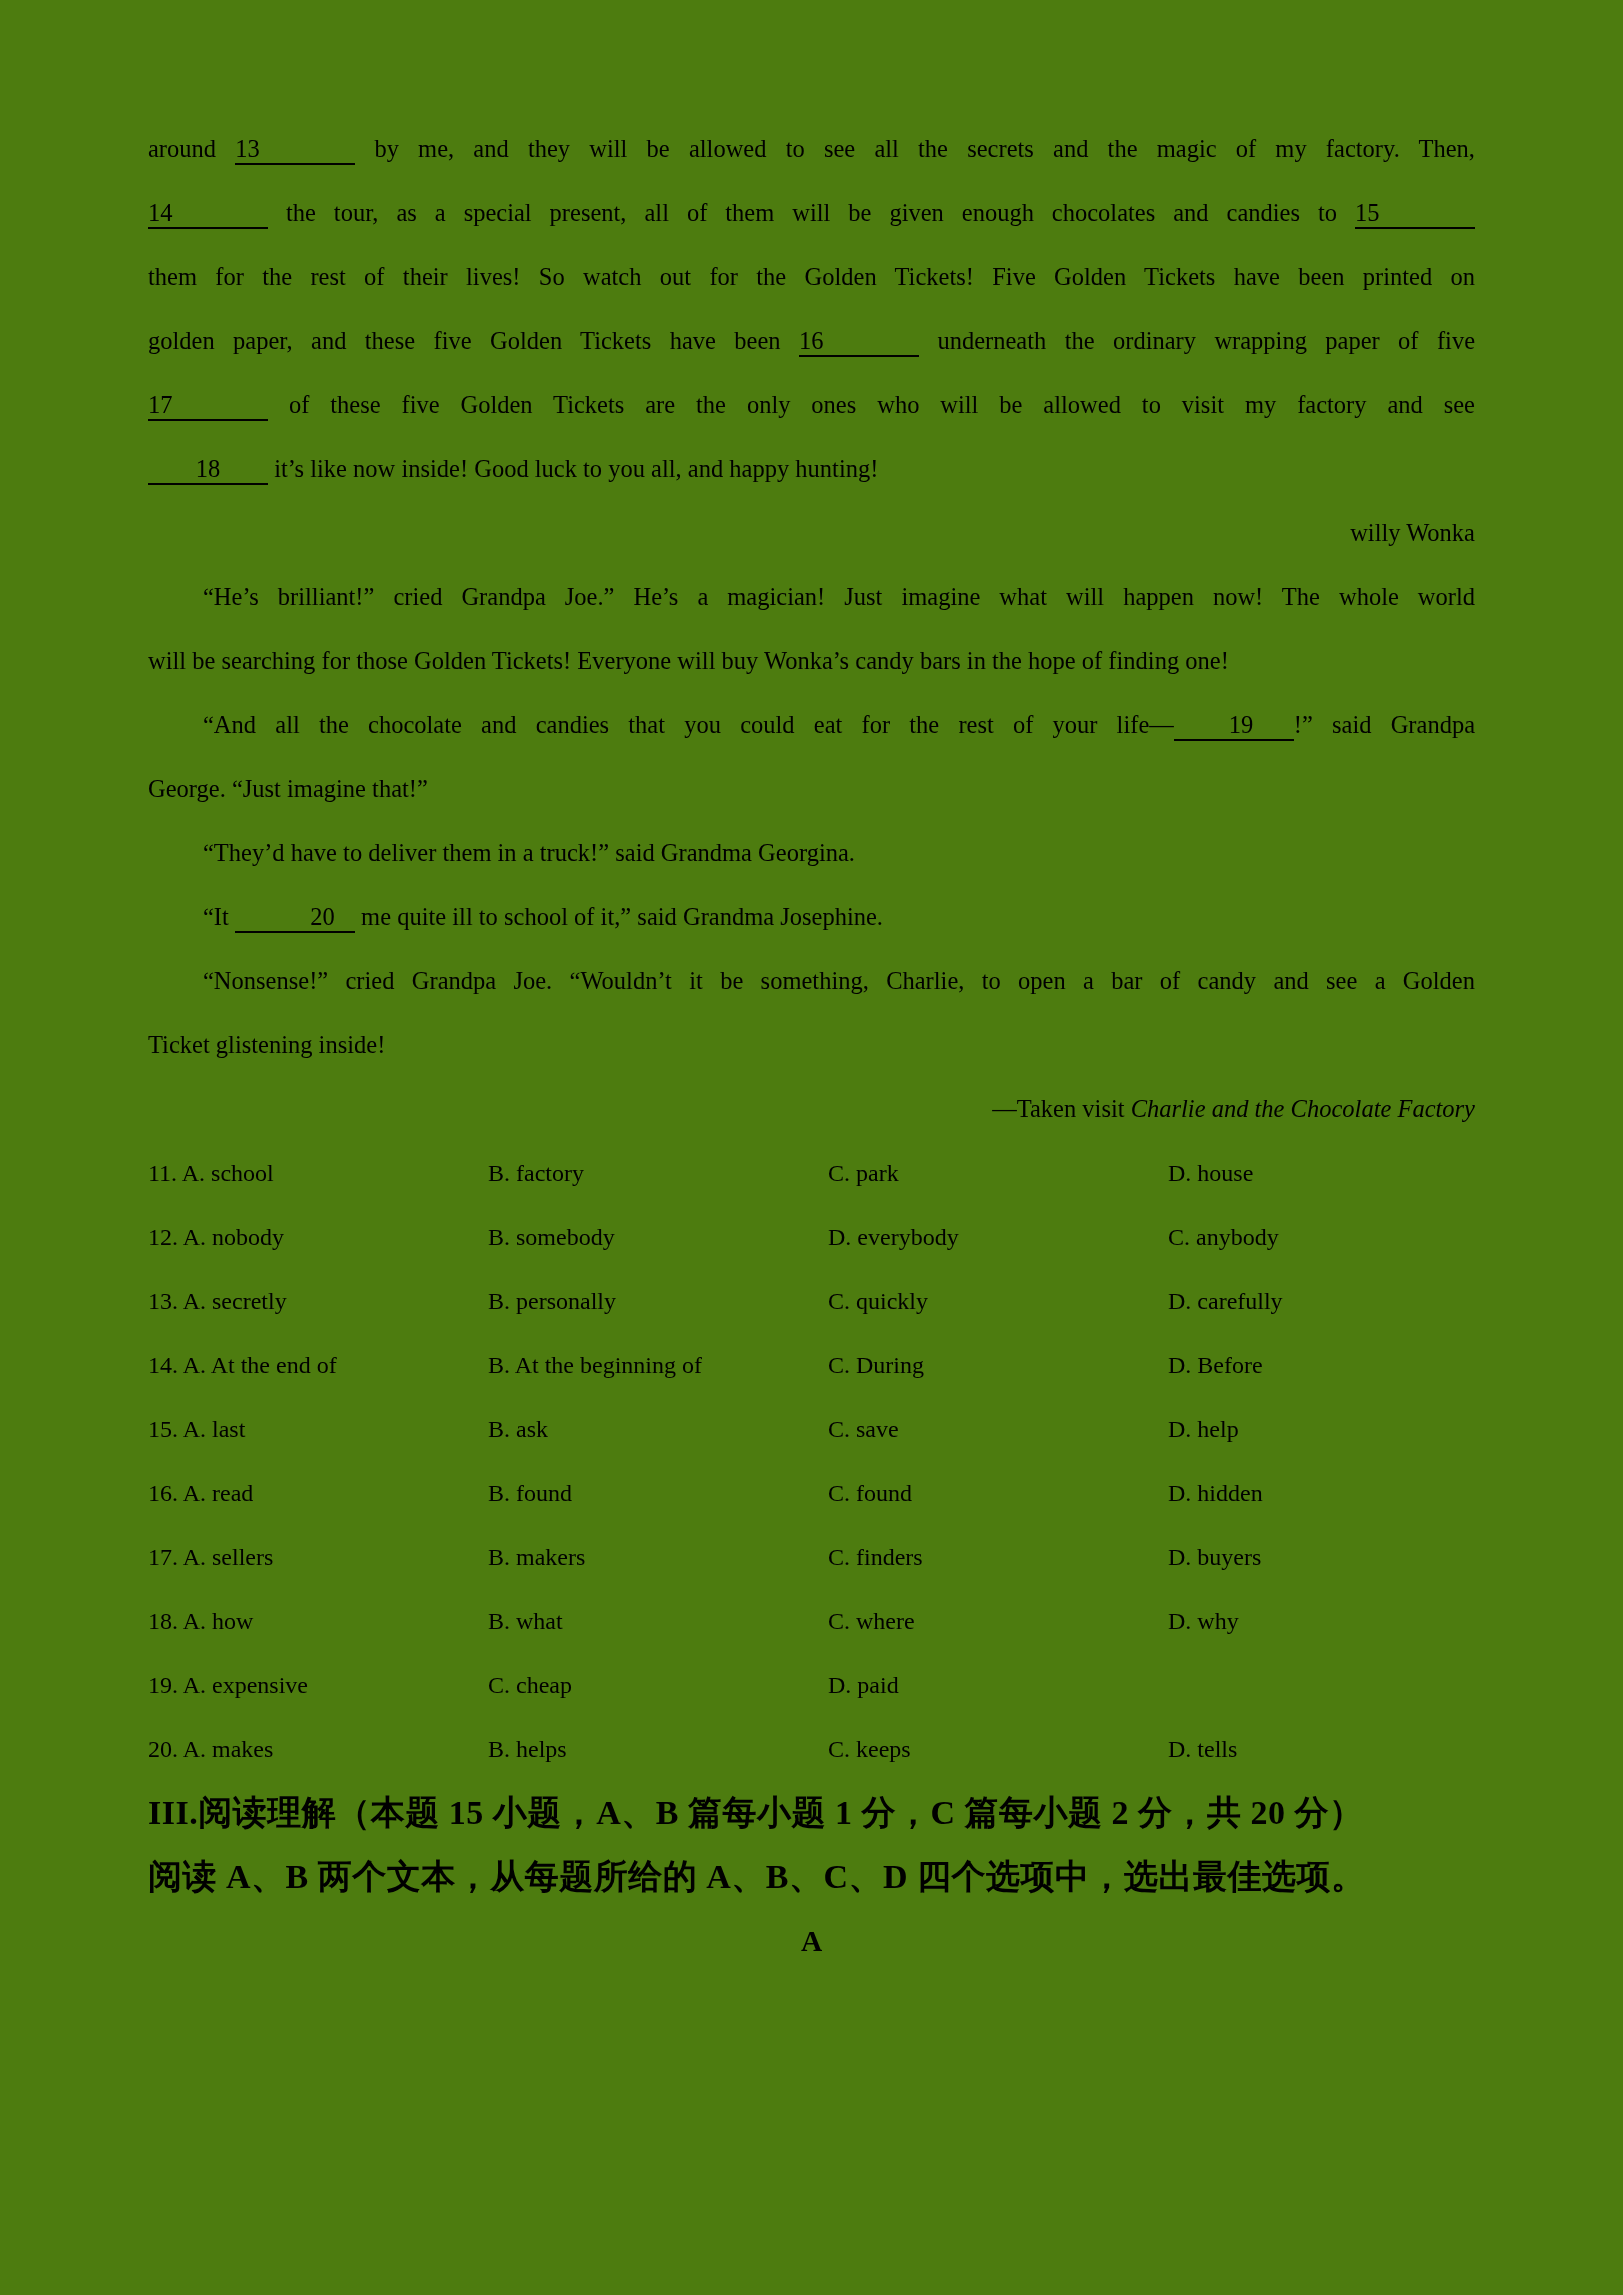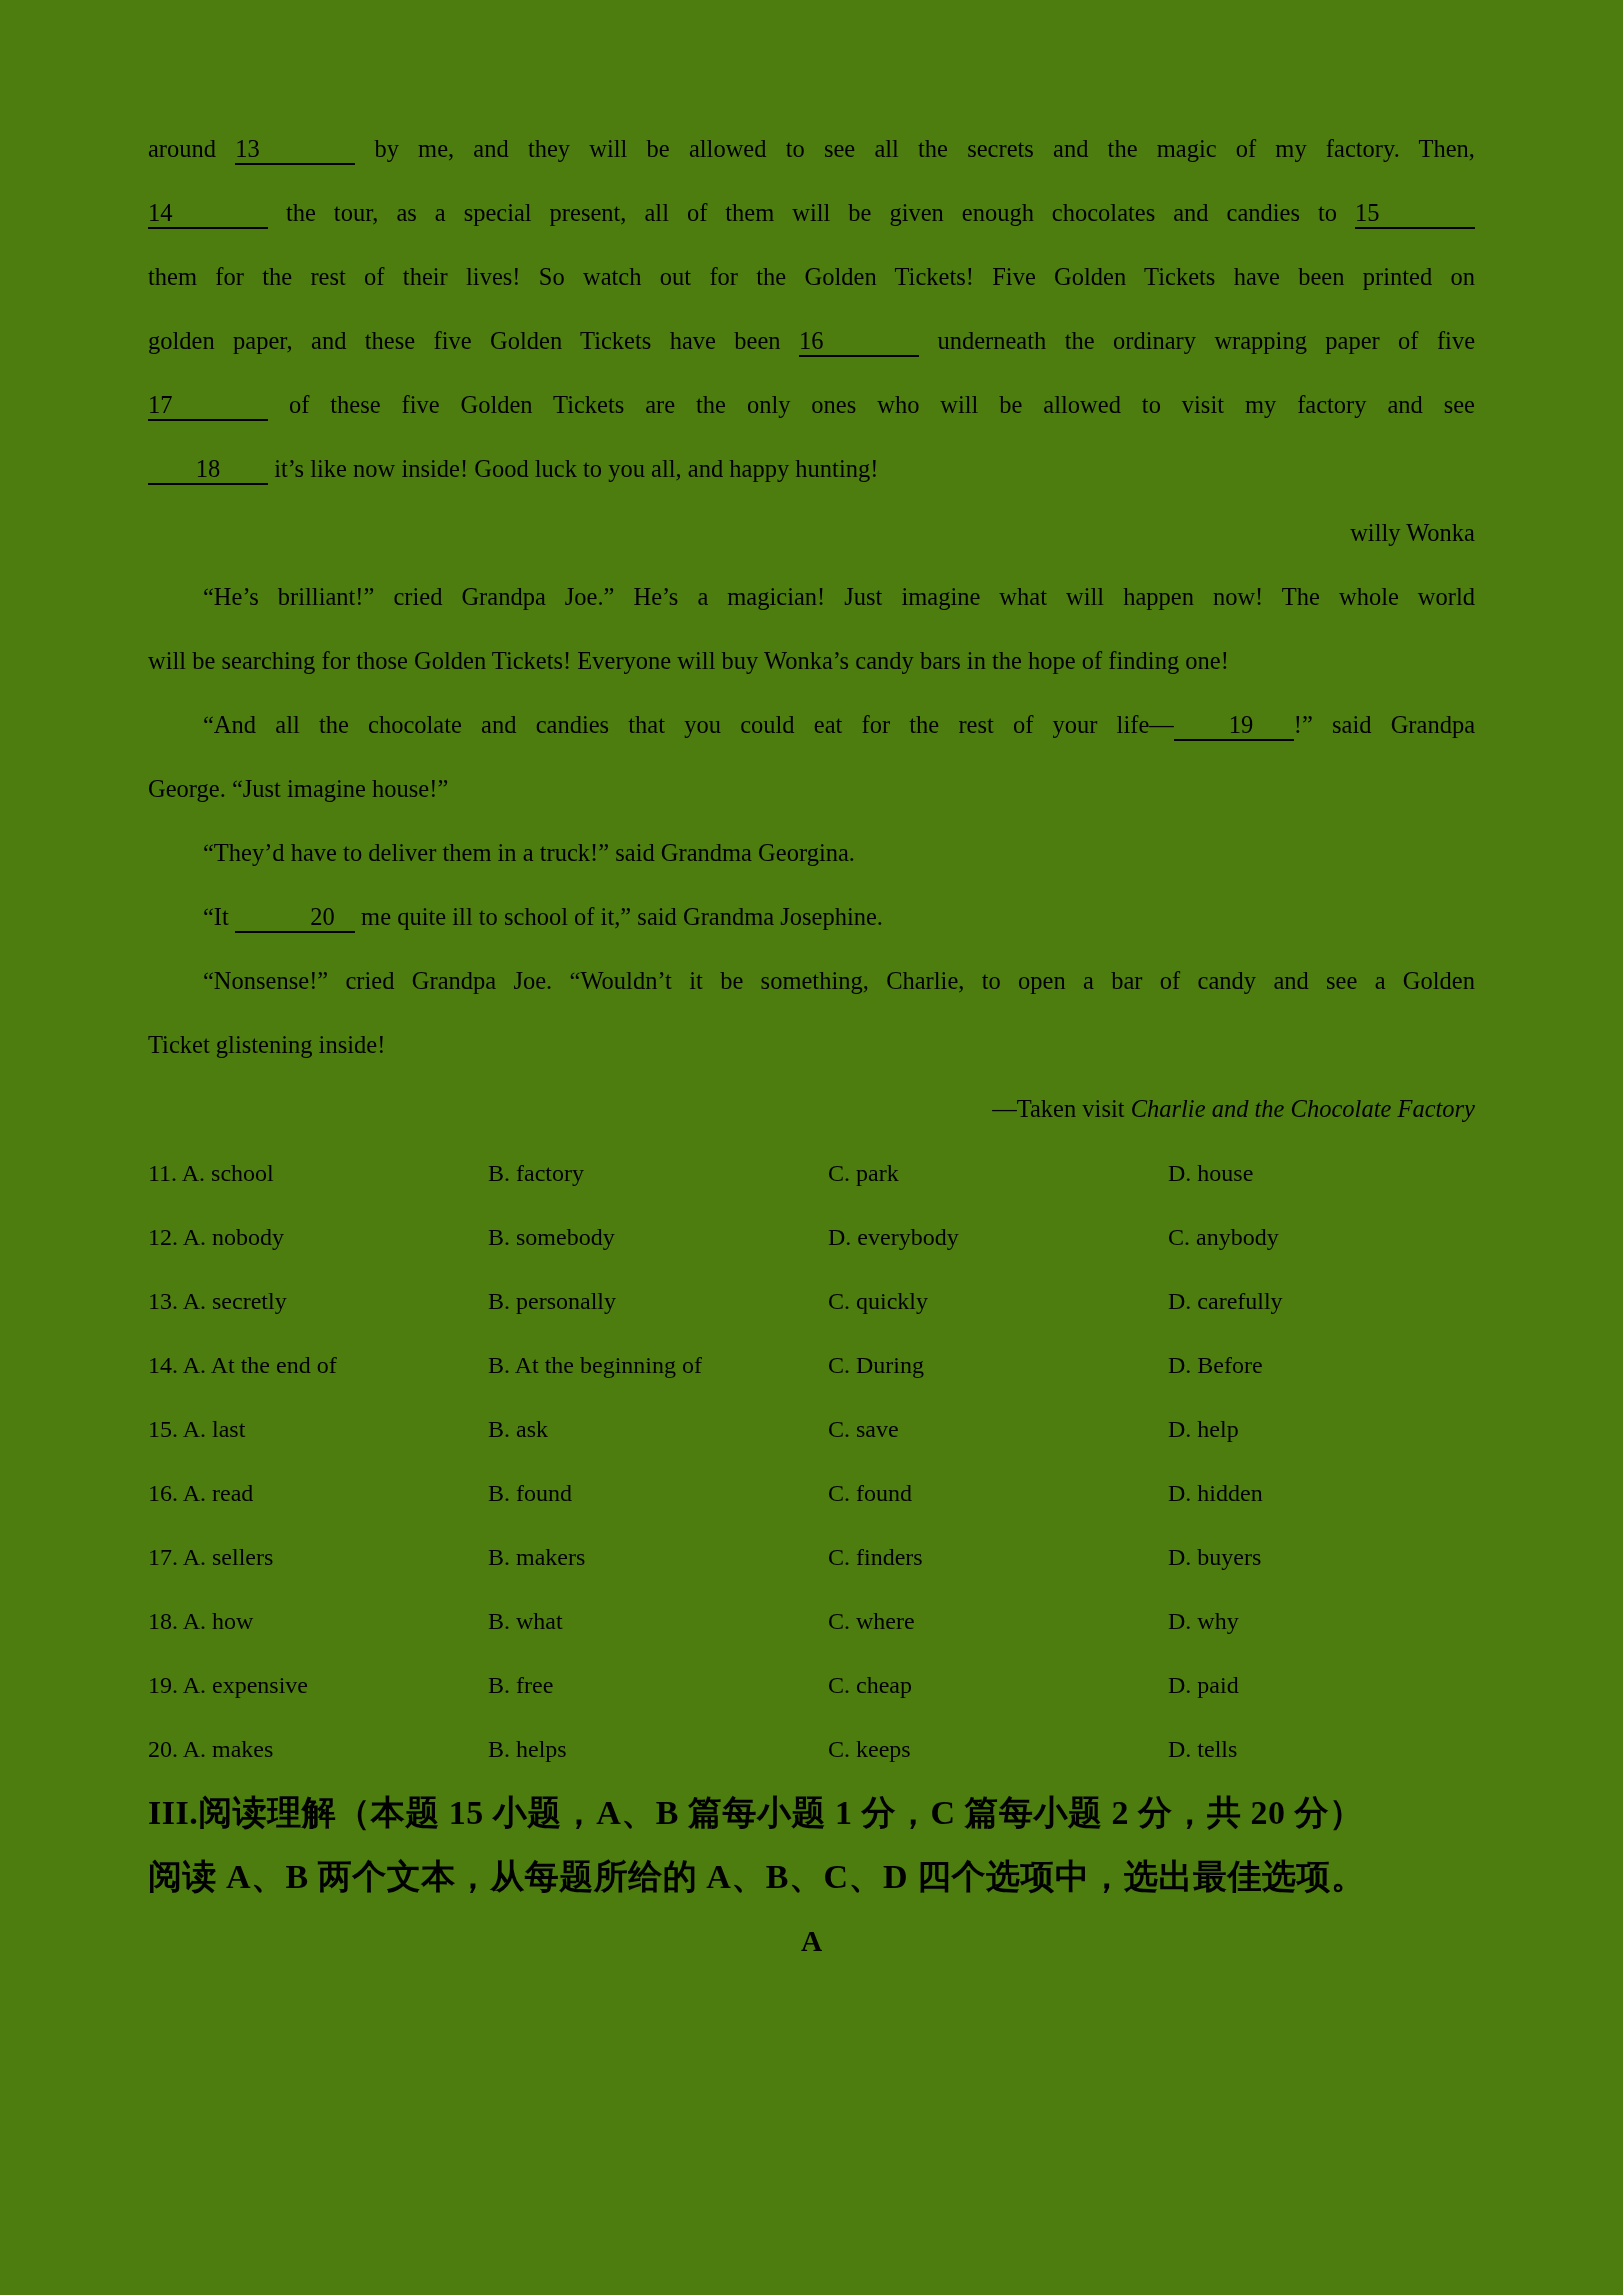--- a/index.html
+++ b/index.html
@@ -71,21 +71,21 @@
       </div>
 
     <div class="line right">
       <span>willy Wonka</span>
     </div>
 
     <div id="dialogue">
         <div class="line jl ind"><span>“He’s brilliant!” cried Grandpa Joe.” He’s a magician! Just imagine what will happen now! The whole world</span></div>
         <div class="line"><span>will be searching for those Golden Tickets! Everyone will buy Wonka’s candy bars in the hope of finding one!</span></div>
         <div class="line jl ind"><span>“And all the chocolate and candies that you could eat for the rest of your life—</span><span class="blank"><span class="bnum">19</span></span><span>!” said Grandpa</span></div>
-        <div class="line"><span>George. “Just imagine house!”</span></div>
+        <div class="line"><span>George. “Just imagine that!”</span></div>
         <div class="line ind"><span>“They’d have to deliver them in a truck!” said Grandma Georgina.</span></div>
         <div class="line ind"><span>“It </span><span class="blank"><span class="bnum">20</span></span><span> me quite ill to school of it,” said Grandma Josephine.</span></div>
         <div class="line jl ind"><span>“Nonsense!” cried Grandpa Joe. “Wouldn’t it be something, Charlie, to open a bar of candy and see a Golden</span></div>
         <div class="line"><span>Ticket glistening inside!</span></div>
       </div>
 
     <div class="line right">
       <span>—Taken visit </span><span class="italic">Charlie and the Chocolate Factory</span>
     </div>
 
@@ -133,21 +133,20 @@
           <span class="qcell">D. buyers</span>
         </div>
         <div class="qrow">
           <span class="qcell">18. A. how</span>
           <span class="qcell">B. what</span>
           <span class="qcell">C. where</span>
           <span class="qcell">D. why</span>
         </div>
         <div class="qrow">
           <span class="qcell">19. A. expensive</span>
-          <span class="qcell">B. free</span>
           <span class="qcell">C. cheap</span>
           <span class="qcell">D. paid</span>
         </div>
         <div class="qrow">
           <span class="qcell">20. A. makes</span>
           <span class="qcell">B. helps</span>
           <span class="qcell">C. keeps</span>
           <span class="qcell">D. tells</span>
         </div>
       </div>

